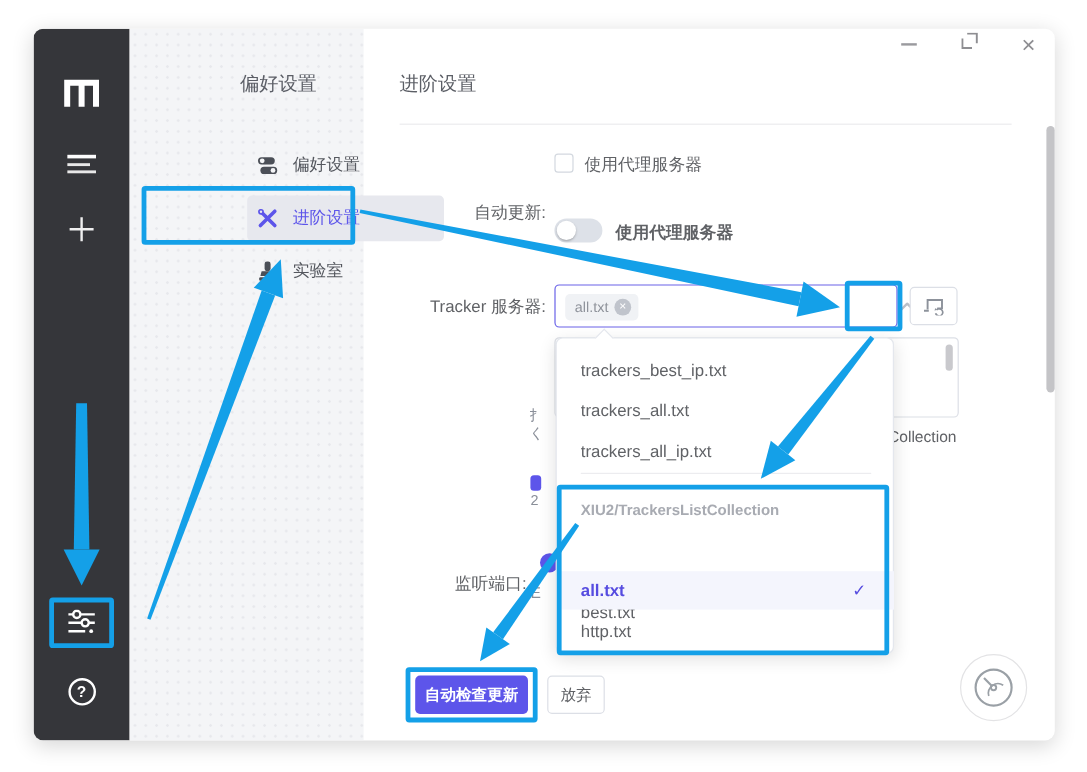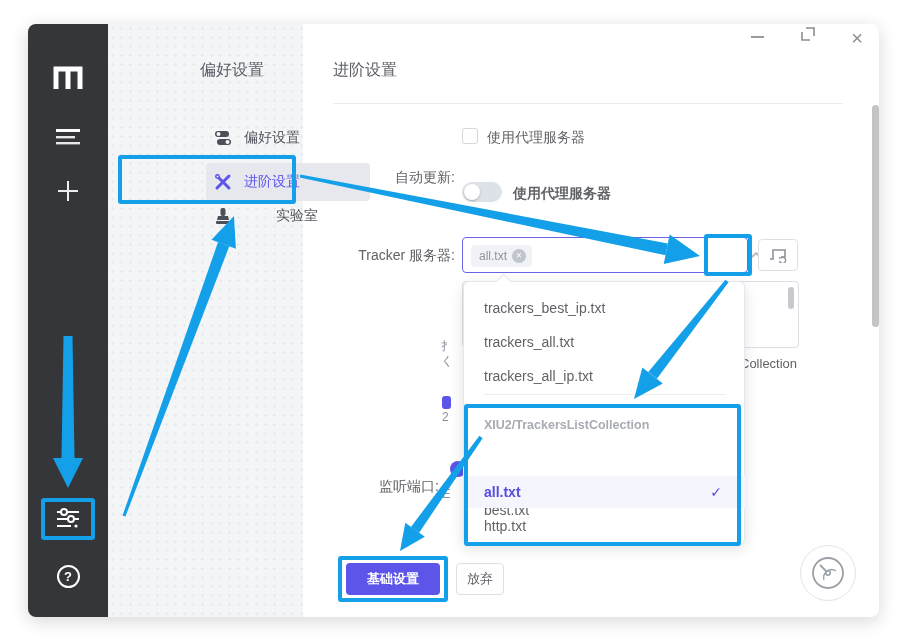--- a/index.html
+++ b/index.html
@@ -133,21 +133,21 @@
           <svg width="18" height="18" viewBox="0 0 18 18">
             <path d="M3,3 L15,15" stroke="#5d55ea" stroke-width="3" stroke-linecap="round"></path>
             <path d="M15,3 L3,15" stroke="#5d55ea" stroke-width="3" stroke-linecap="round"></path>
             <circle cx="3.5" cy="3.5" r="2.4" fill="#5d55ea"></circle>
             <circle cx="3.5" cy="3.5" r="1" fill="#e7e8ee"></circle>
           </svg>
         </span>
         <span class="ml">进阶设置</span>
       </div>
 
-      <div class="menu-row" style="top:173px;gap:32px;">
+      <div class="menu-row" style="top:183px;">
         <span class="mi">
           <svg width="18" height="18" viewBox="0 0 18 18">
             <rect x="6.5" y="1" width="5" height="8" rx="2" fill="#4b4f57"></rect>
             <path d="M4,9 H14 L15,13 H3 Z" fill="#4b4f57"></path>
             <rect x="2" y="14" width="14" height="3" rx="1" fill="#4b4f57"></rect>
           </svg>
         </span>
         <span class="ml">实验室</span>
       </div>
     </div>
@@ -191,21 +191,21 @@
     <div class="frag" style="left:413px;top:330px;">く</div>
     <div class="txt" style="left:712px;top:330px;font-size:13px;">Collection</div>
     <div class="occl-purple" style="left:414px;top:372px;width:9px;height:13px;border-radius:3px;"></div>
     <div class="frag" style="left:414px;top:386px;">2</div>
     <div class="occl-purple" style="left:422px;top:437px;width:16px;height:16px;border-radius:50%;"></div>
     <div class="frag" style="left:414px;top:463px;font-size:13px;">E</div>
 
     <div class="txt" style="left:351px;top:452px;">监听端口:</div>
 
     <div class="btn-save">
-      <span>基础设置</span>
+      <span>自动检查更新</span>
     </div>
     <div class="btn-discard">
       <span>放弃</span>
     </div>
 
     <div class="gauge">
       <svg width="34" height="34" viewBox="0 0 34 34">
         <circle cx="17" cy="17" r="15" fill="none" stroke="#9aa0a6" stroke-width="1.8"></circle>
         <circle cx="17" cy="17" r="2.2" fill="none" stroke="#9aa0a6" stroke-width="1.6"></circle>
         <path d="M15.4,15.4 L9,9" stroke="#9aa0a6" stroke-width="1.8"></path>

